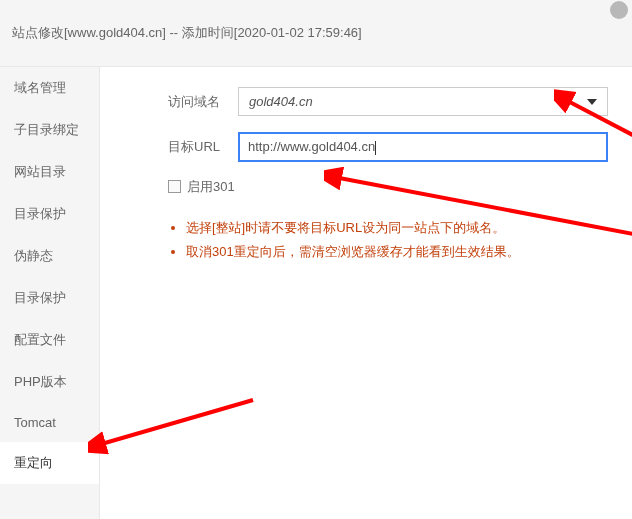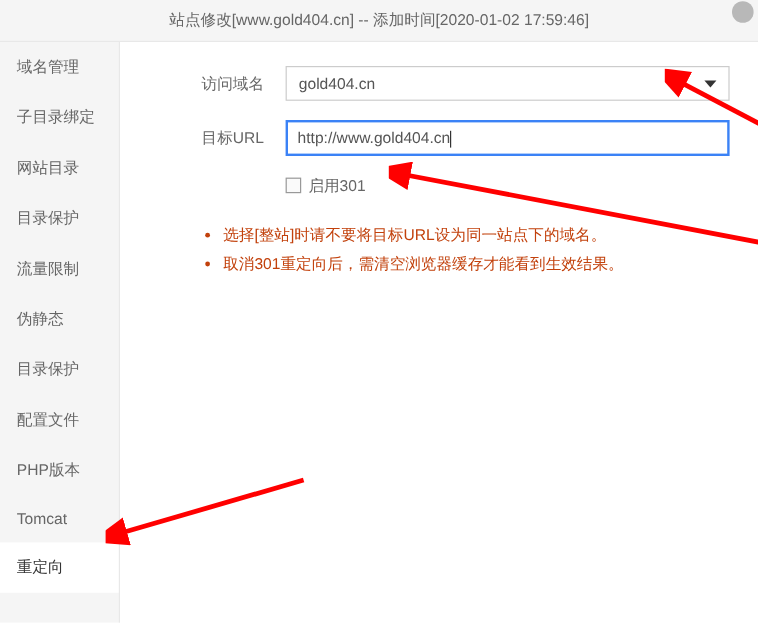--- a/index.html
+++ b/index.html
@@ -9,24 +9,23 @@
       color: #333;
       background: #fff;
       width: 632px;
       height: 519px;
       position: relative;
       overflow: hidden;
     }
     .header {
       background: #f5f5f5;
       color: #666;
-      padding: 8px 12px;
+      padding: 24px 12px;
       font-size: 13px;
       border-bottom: 1px solid #e8e8e8;
-      text-align: center;
     }
     .close-circle {
       position: absolute;
       top: 1px;
       right: 4px;
       width: 18px;
       height: 18px;
       background: #b8b8b8;
       border-radius: 50%;
       cursor: pointer;
@@ -73,20 +72,21 @@
       border: 1px solid #ccc;
       padding: 6px 10px;
       font-size: 13px;
       color: #555;
       background: #fff;
       position: relative;
       cursor: pointer;
       display: flex;
       justify-content: space-between;
       align-items: center;
+      font-style: italic;
     }
     .select-arrow {
       width: 0;
       height: 0;
       border-left: 5px solid transparent;
       border-right: 5px solid transparent;
       border-top: 6px solid #333;
     }
     .text-input {
       flex: 1;
@@ -100,21 +100,20 @@
       display: inline-block;
       width: 1px;
       height: 14px;
       background: #333;
       vertical-align: middle;
       margin-left: 0px;
     }
     .checkbox-row {
       display: flex;
       align-items: center;
-      margin-left: 70px;
       margin-bottom: 20px;
     }
     .checkbox {
       width: 13px;
       height: 13px;
       border: 1px solid #999;
       margin-right: 6px;
       background: #fafafa;
       cursor: pointer;
     }
@@ -145,21 +144,20 @@
 <div class="header">
   <span>站点修改[www.gold404.cn] -- 添加时间[2020-01-02 17:59:46]</span>
 </div>
 
 <div class="container">
   <div class="sidebar">
     <div class="sidebar-item"><span>域名管理</span></div>
     <div class="sidebar-item"><span>子目录绑定</span></div>
     <div class="sidebar-item"><span>网站目录</span></div>
     <div class="sidebar-item"><span>目录保护</span></div>
-    <div class="sidebar-item"><span>流量限制</span></div>
     <div class="sidebar-item"><span>伪静态</span></div>
     <div class="sidebar-item"><span>目录保护</span></div>
     <div class="sidebar-item"><span>配置文件</span></div>
     <div class="sidebar-item"><span>PHP版本</span></div>
     <div class="sidebar-item"><span>Tomcat</span></div>
     <div class="sidebar-item active"><span>重定向</span></div>
 
   </div>
 
   <div class="main">

